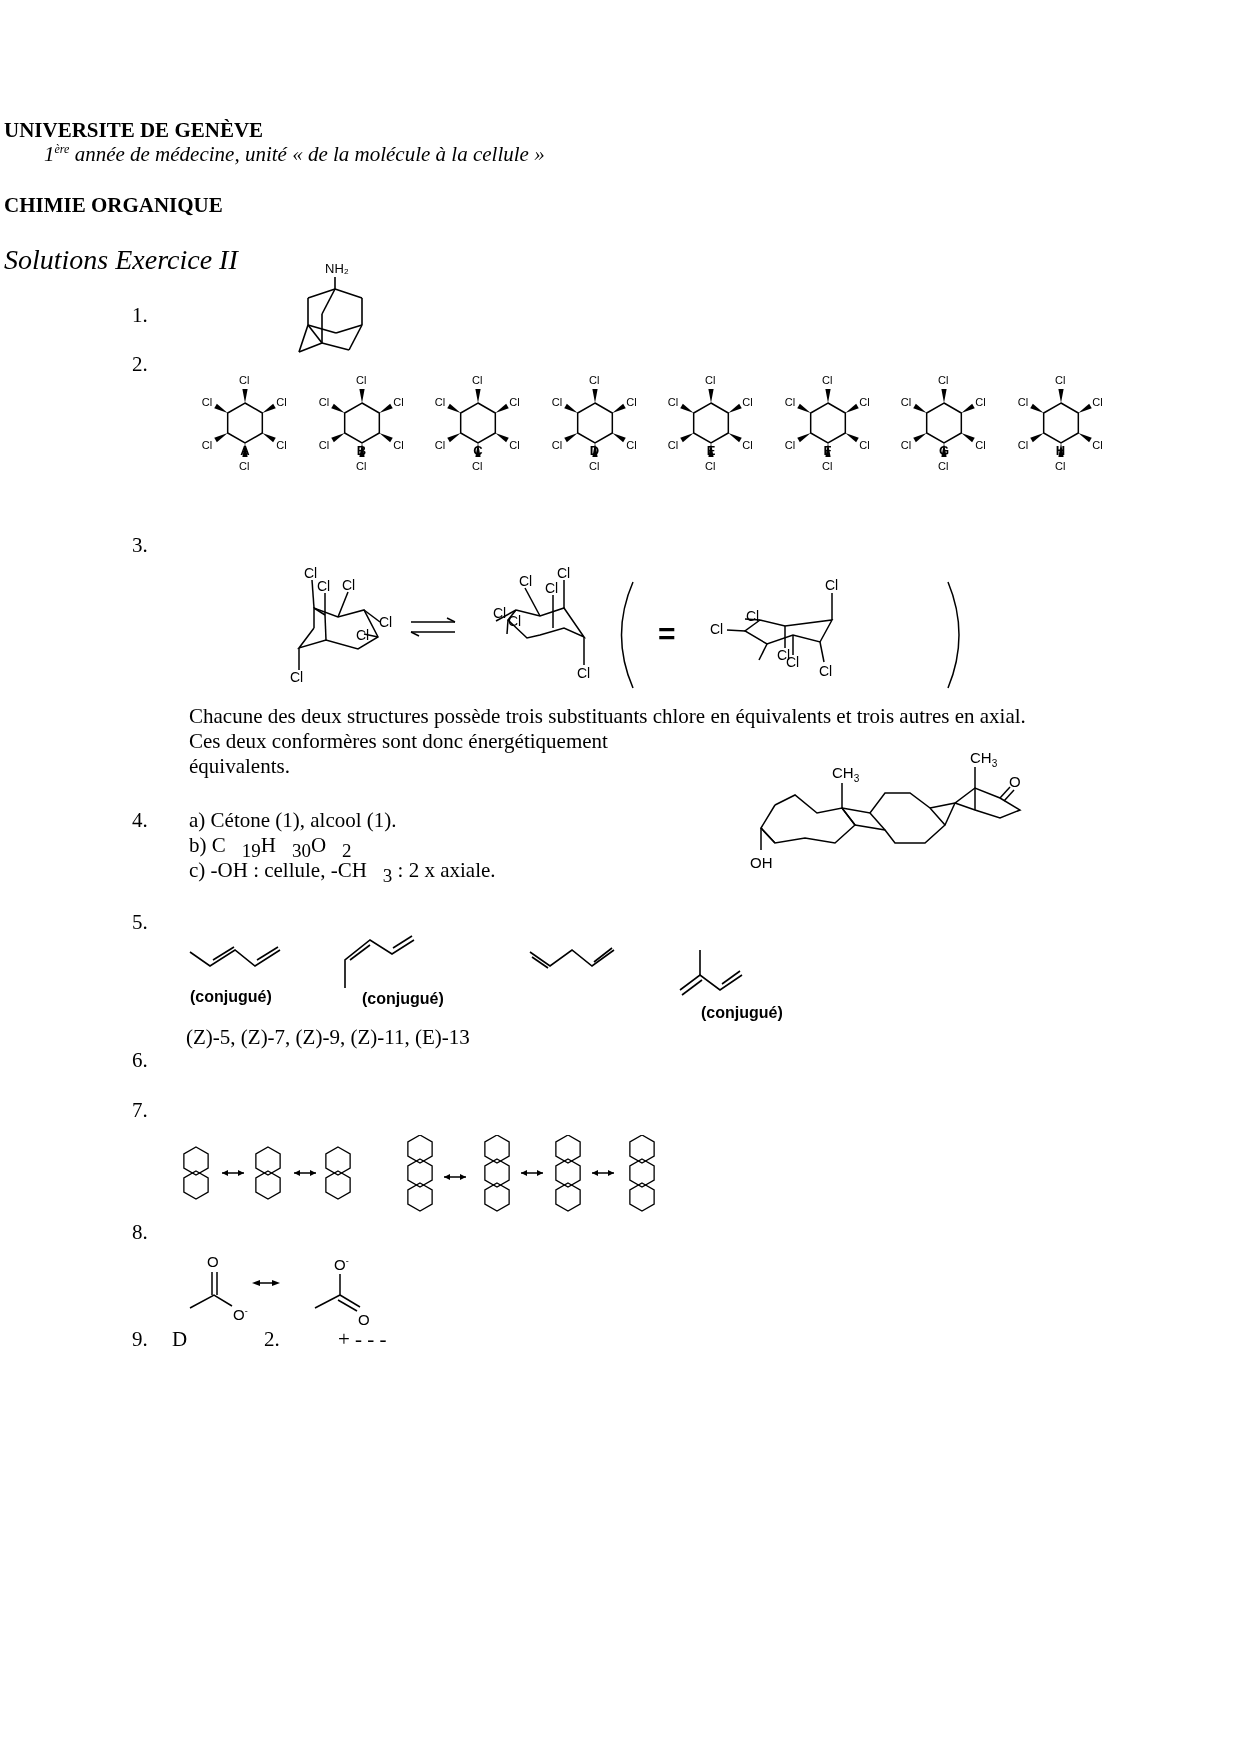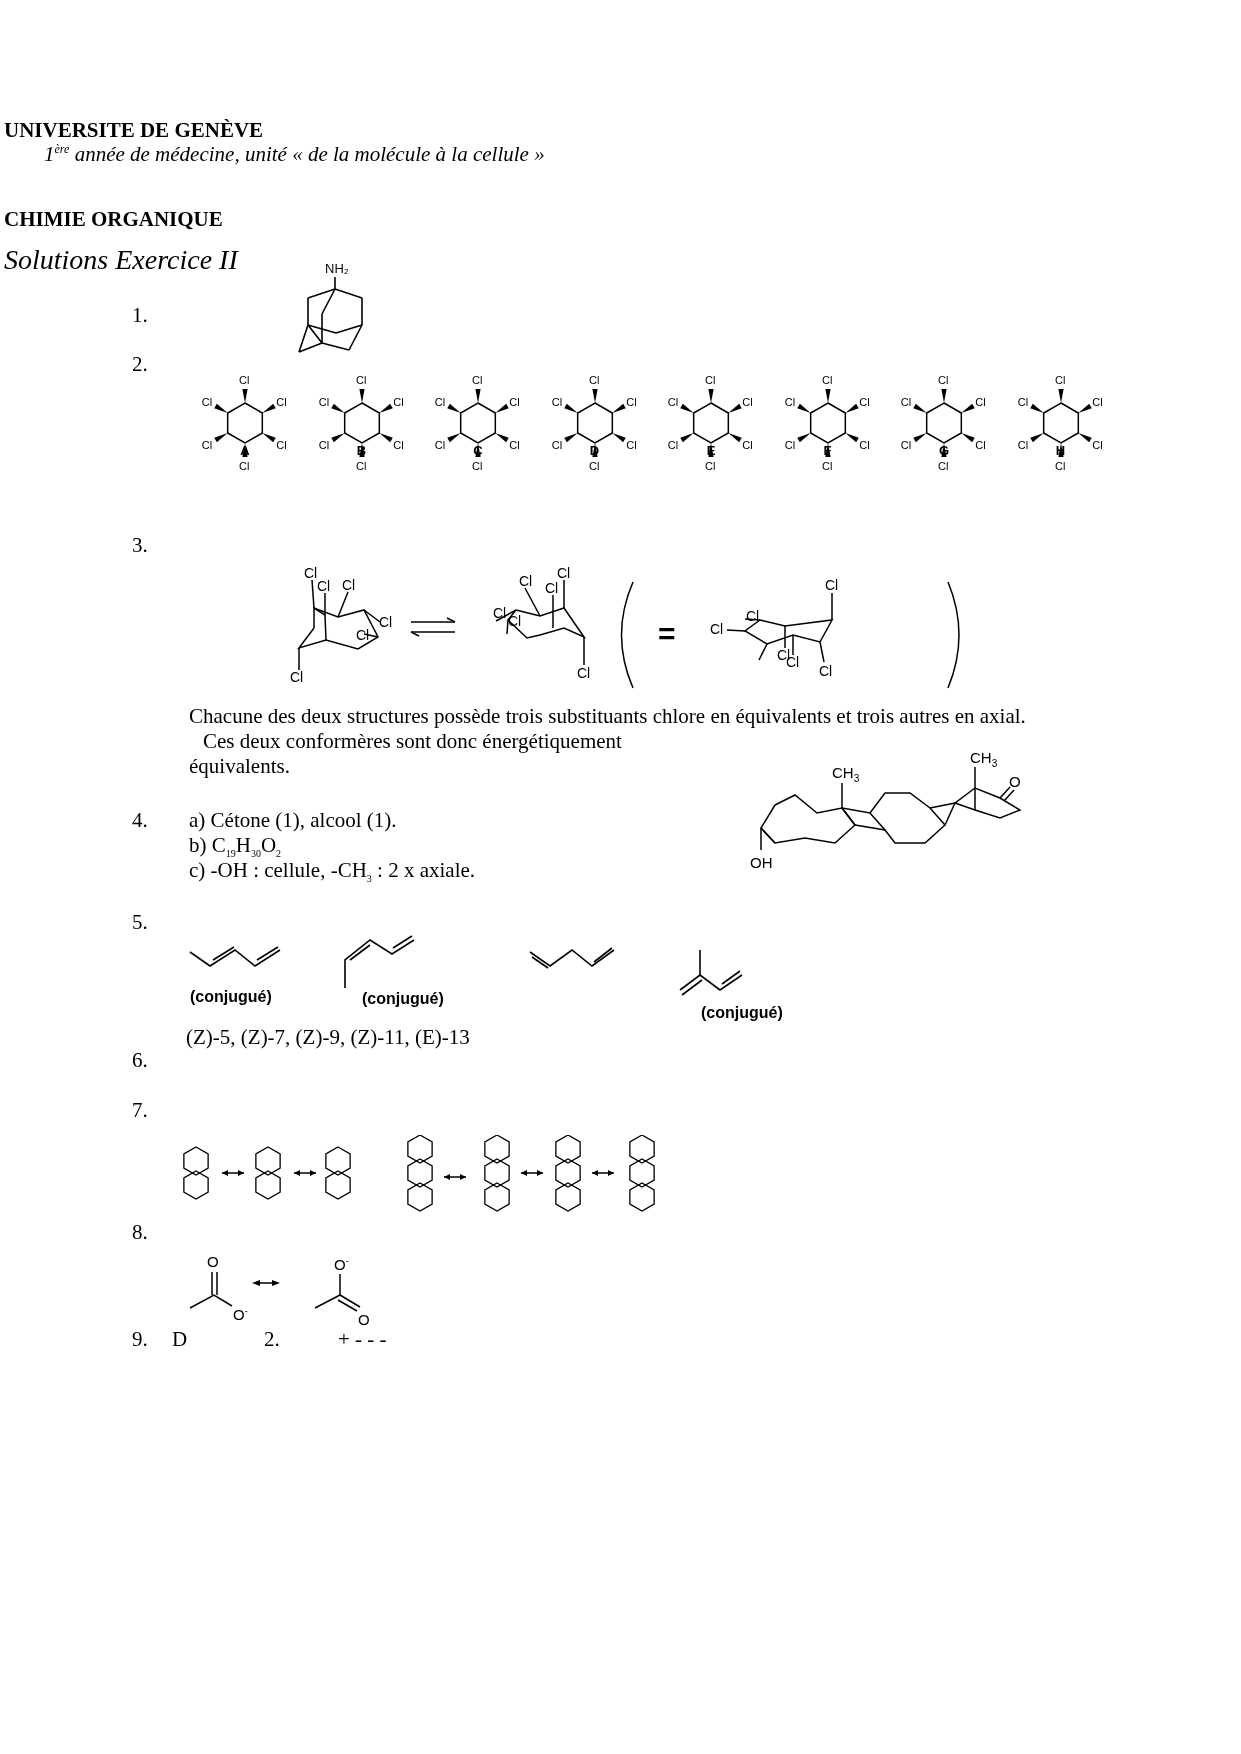--- a/index.html
+++ b/index.html
@@ -2,28 +2,28 @@
 <html><head>
 <meta charset="utf-8">
 <style>
   html,body{margin:0;padding:0;background:#fff;}
   body{width:1241px;height:1754px;position:relative;overflow:hidden;font-family:"Liberation Serif","DejaVu Serif",serif;color:#000;}
   .abs{position:absolute;}
   .hdr{left:4px;width:1238px;text-align:left;}
   .h-univ{top:118px;font-weight:bold;font-size:21px;}
   .h-sub{top:142px;font-style:italic;font-size:21px;padding-left:40px;}
   .h-sub sup{font-size:12px;}
-  .h-chem{top:193px;font-weight:bold;font-size:21px;margin-top:14px;}
+  .h-chem{top:193px;font-weight:bold;font-size:21px;}
   .h-sol{top:244px;font-style:italic;font-size:28px;}
   .num{font-size:21px;left:132px;}
   .txt{font-size:21px;}
   .lbl{font-family:"Liberation Sans",sans-serif;font-weight:bold;font-size:13px;text-align:center;width:40px;}
   .conj{font-family:"Liberation Sans",sans-serif;font-weight:bold;font-size:16px;}
   svg text{font-family:"Liberation Sans","DejaVu Sans",sans-serif;}
-  sub{font-size:10px;}
+  sub{font-size:19px;margin-left:16px;}
 </style>
 </head>
 <body>
 
 <div class="abs hdr h-univ">UNIVERSITE DE GENÈVE</div>
 <div class="abs hdr h-sub"><span>1</span><sup>ère</sup><span> année de médecine, unité « de la molécule à la cellule »</span></div>
 <div class="abs hdr h-chem">CHIMIE ORGANIQUE</div>
 <div class="abs hdr h-sol">Solutions Exercice II</div>
 
 <div class="abs num" style="top:303px">1.</div>
@@ -235,21 +235,21 @@
     <text x="545" y="30">Cl</text>
       <text x="466" y="61">Cl</text>
       <text x="430" y="74">Cl</text>
     <text x="497" y="100">Cl</text>
       <text x="506" y="107">Cl</text>
       <text x="539" y="116">Cl</text>
   </g>
   <text x="378" y="84" font-size="30" font-weight="bold">=</text>
 </svg>
 <div class="abs txt" style="left:189px;top:704px">Chacune des deux structures possède trois substituants chlore en équivalents et trois autres en axial.</div>
-<div class="abs txt" style="left:203px;top:729px">Ces deux conformères sont donc énergétiquement</div>
+<div class="abs txt" style="left:189px;top:729px">Ces deux conformères sont donc énergétiquement</div>
 <div class="abs txt" style="left:189px;top:754px">équivalents.</div>
 
 <div class="abs num" style="top:808px">4.</div>
 <div class="abs txt" style="left:189px;top:808px">a)  Cétone (1), alcool (1).</div>
 <div class="abs txt" style="left:189px;top:833px"><span>b)  C</span><sub>19</sub><span>H</span><sub>30</sub><span>O</span><sub>2</sub></div>
 <div class="abs txt" style="left:189px;top:858px"><span>c)  -OH : cellule, -CH</span><sub>3</sub><span> : 2 x axiale.</span></div>
 <svg class="abs" style="left:745px;top:745px" width="300" height="140">
   <g stroke="#000" stroke-width="1.5" fill="none">
     <polyline points="30,60 50,50 72,68 97,63 110,80 90,98 60,93 30,98 16,83 30,60"></polyline>
     <line x1="16" y1="83" x2="30" y2="98"></line>

